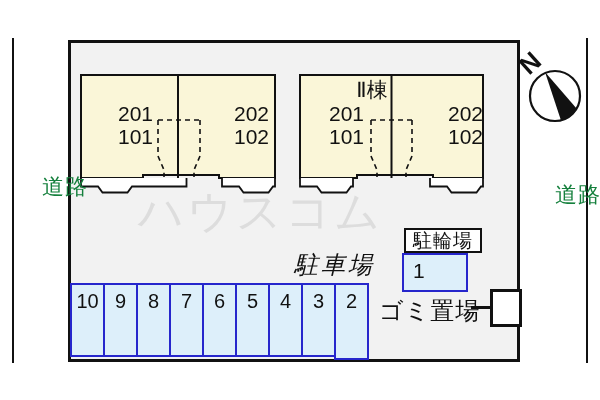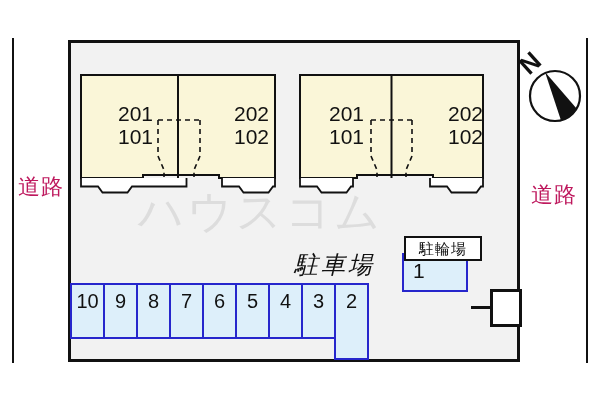--- a/index.html
+++ b/index.html
@@ -1,34 +1,34 @@
 <!DOCTYPE html>
 <html><head>
 <meta charset="utf-8">
 <style>
   html,body{margin:0;padding:0;background:#ffffff;font-family:"Liberation Sans",sans-serif;}
   #stage{position:relative;width:600px;height:400px;background:#ffffff;overflow:hidden;color:#111;}
   
   .road-line{position:absolute;width:2px;background:#111;top:38px;height:325px;}
-  .road-label{position:absolute;font-size:22px;letter-spacing:1px;color:#be185d;text-align:center;z-index:6;}
+  .road-label{position:absolute;font-size:22px;letter-spacing:1px;color:#15803d;text-align:center;z-index:6;margin-left:24px;}
   
   #site{position:absolute;left:68px;top:40px;width:452px;height:322px;background:#f2f2f2;border:3px solid #111;box-sizing:border-box;z-index:1;}
   
   #draw{position:absolute;left:0;top:0;width:600px;height:400px;z-index:2;}
   
   #watermark{position:absolute;left:138px;top:182px;width:310px;font-size:45px;letter-spacing:3px;color:#c9c9c9;opacity:0.5;z-index:3;white-space:nowrap;}
   
   .bldg-name{position:absolute;top:76px;width:110px;text-align:center;font-size:21px;z-index:4;}
   .unit{position:absolute;width:64px;text-align:right;font-size:21px;line-height:23px;z-index:4;}
   
   #parking-label{position:absolute;left:294px;top:249px;font-size:24px;letter-spacing:3px;z-index:5;font-style:italic;}
-  .pcell{position:absolute;top:283px;width:35px;height:56px;box-sizing:border-box;background:#ddeffa;border:2px solid #2626cc;text-align:center;padding-top:5px;font-size:20px;z-index:4;}
+  .pcell{position:absolute;top:283px;width:35px;height:74px;box-sizing:border-box;background:#ddeffa;border:2px solid #2626cc;text-align:center;padding-top:5px;font-size:20px;z-index:4;}
   .pcell.tall{height:77px;z-index:5;}
   
-  #bicycle-label-box{position:absolute;left:404px;top:236px;width:78px;height:25px;box-sizing:border-box;background:#fff;border:2px solid #111;font-size:15px;line-height:21px;text-align:center;letter-spacing:1px;z-index:5;}
+  #bicycle-label-box{position:absolute;left:404px;top:228px;width:78px;height:25px;box-sizing:border-box;background:#fff;border:2px solid #111;font-size:19px;line-height:21px;text-align:center;letter-spacing:1px;z-index:5;}
   #bicycle-space{position:absolute;left:402px;top:253px;width:66px;height:39px;box-sizing:border-box;background:#ddeffa;border:2px solid #2626cc;font-size:21px;padding:4px 0 0 9px;z-index:4;}
   #garbage-label{position:absolute;left:379px;top:295px;font-size:24px;letter-spacing:1px;z-index:5;}
   #garbage-line{position:absolute;left:471px;top:306px;width:26px;height:3px;background:#111;z-index:5;}
   #garbage-box{position:absolute;left:490px;top:289px;width:32px;height:38px;box-sizing:border-box;background:#fff;border:3px solid #111;z-index:6;}
   
   #compass-n{position:absolute;left:521px;top:48px;font-size:26px;font-weight:bold;transform:rotate(-42deg);z-index:6;}
 </style>
 </head>
 <body>
 
@@ -74,37 +74,39 @@
     </g>
   </svg>
 
   <div id="watermark">ハウスコム</div>
 
   <div class="unit" style="left:89px;top:102px">201</div>
   <div class="unit" style="left:89px;top:125px">101</div>
   <div class="unit" style="left:205px;top:102px">202</div>
   <div class="unit" style="left:205px;top:125px">102</div>
 
+  <div class="bldg-name" style="left:317px">Ⅱ棟</div>
   <div class="unit" style="left:300px;top:102px">201</div>
   <div class="unit" style="left:300px;top:125px">101</div>
   <div class="unit" style="left:419px;top:102px">202</div>
   <div class="unit" style="left:419px;top:125px">102</div>
 
   <div id="parking-label">駐車場</div>
   <div class="pcell" style="left:70px">10</div>
   <div class="pcell" style="left:103px">9</div>
   <div class="pcell" style="left:136px">8</div>
   <div class="pcell" style="left:169px">7</div>
   <div class="pcell" style="left:202px">6</div>
   <div class="pcell" style="left:235px">5</div>
   <div class="pcell" style="left:268px">4</div>
   <div class="pcell" style="left:301px">3</div>
   <div class="pcell tall" style="left:334px">2</div>
 
   <div id="bicycle-label-box">駐輪場</div>
   <div id="bicycle-space">1</div>
 
+  <div id="garbage-label">ゴミ置場</div>
   <div id="garbage-line"></div>
   <div id="garbage-box"></div>
 
   <div id="compass-n">N</div>
 
 </div>
 
 </body></html>

